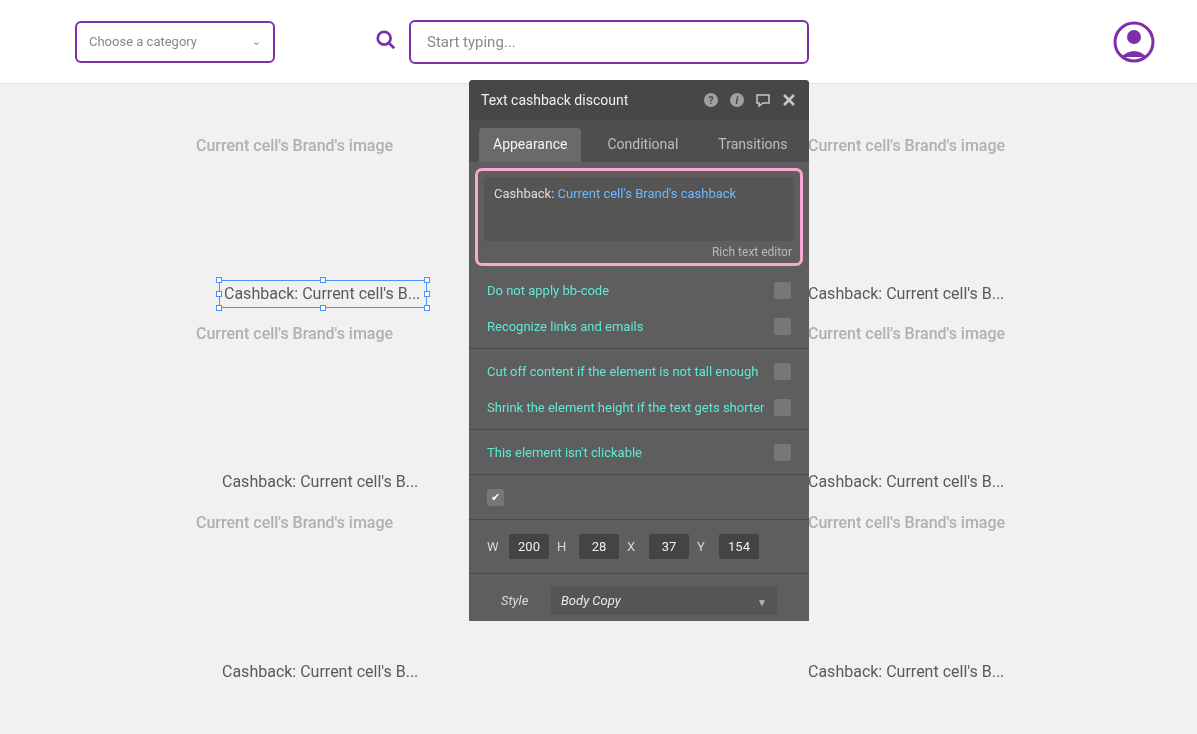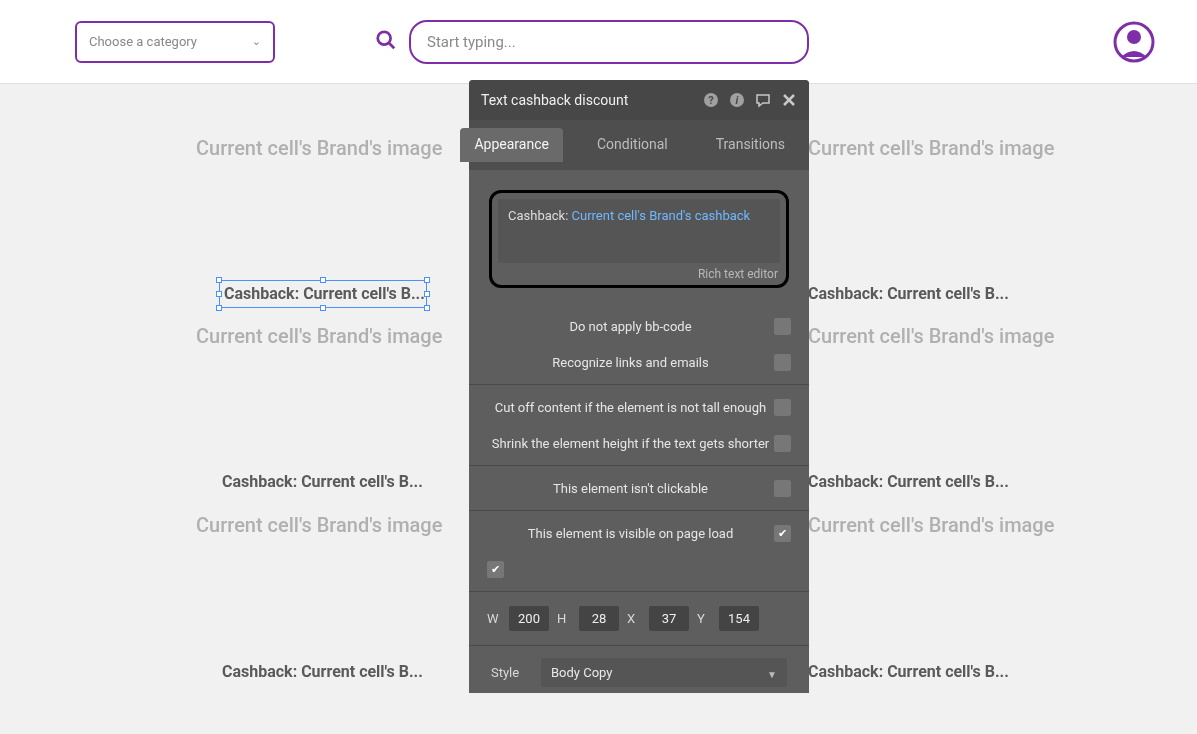--- a/index.html
+++ b/index.html
@@ -31,21 +31,21 @@
     cursor: pointer;
   }
   .category-select .chev { color: #888; font-size: 11px; }
   .search-wrap { display: flex; align-items: center; gap: 12px; }
   .search-icon { color: #7e2fa8; }
   .search-icon svg { width: 22px; height: 22px; }
   .search-input {
     width: 400px;
     height: 44px;
     border: 2px solid #7e2fa8;
-    border-radius: 18px;
+    border-radius: 6px;
     font-size: 15px;
     color: #8b5cf6;
     padding: 0 16px;
     outline: none;
   }
   .search-input::placeholder { color: #8a8a8a; }
   .avatar {
     margin-left: auto;
     width: 42px;
     height: 42px;
@@ -57,29 +57,29 @@
 
   
   .canvas {
     position: absolute;
     top: 84px; left: 0; right: 0; bottom: 0;
     background: #f1f1f1;
   }
   .cell-img {
     position: absolute;
     color: #b0b0b0;
-    font-size: 20px;
+    font-size: 16px;
     font-weight: 500;
     white-space: nowrap;
   }
   .cell-cashback {
     position: absolute;
     color: #5a5a5a;
     font-size: 16px;
-    font-weight: 700;
+    font-weight: 400;
     white-space: nowrap;
   }
   .sel-box {
     position: absolute;
     border: 1px solid #4a90ff;
   }
   .sel-handle {
     position: absolute;
     width: 6px; height: 6px;
     background: #fff;
@@ -107,37 +107,36 @@
     background: #474747;
     border-radius: 4px 4px 0 0;
   }
   .panel-title { flex: 1; color: #f0f0f0; font-size: 14px; }
   .panel-header .hicon { color: #c8c8c8; margin-left: 10px; font-size: 15px; cursor: pointer; }
   .panel-header .hicon svg { width: 16px; height: 16px; display: block; }
 
   .tabs {
     display: flex;
     background: #4e4e4e;
-    padding: 8px 10px 8px 10px;
-    gap: 20px;
-    justify-content: flex-end;
+    padding: 8px 10px 0 10px;
+    gap: 12px;
   }
   .tab {
     padding: 8px 14px 10px;
     color: #bcbcbc;
     font-size: 14px;
     cursor: pointer;
     border-radius: 4px 4px 0 0;
   }
   .tab.active { background: #6a6a6a; color: #f4f4f4; }
 
   .highlight-group {
-    margin: 20px;
-    border: 3px solid #000000;
-    border-radius: 12px;
+    margin: 6px;
+    border: 3px solid #f9a8d4;
+    border-radius: 7px;
     padding: 6px 6px 4px 6px;
     background: transparent;
   }
   .text-editor {
     background: #555;
     min-height: 64px;
     border-radius: 2px;
     padding: 8px 10px;
     font-size: 13px;
     color: #dedede;
@@ -150,21 +149,21 @@
     font-size: 12px;
     padding: 4px 2px 0 0;
   }
 
   .row {
     display: flex;
     align-items: center;
     padding: 8px 18px;
     min-height: 36px;
   }
-  .row .rlabel { flex: 1; color: #e5e5e5; font-size: 13px; text-align: center; }
+  .row .rlabel { flex: 1; color: #5eead4; font-size: 13px; }
   .chk {
     width: 17px; height: 17px;
     background: #777;
     border-radius: 2px;
     display: flex;
     align-items: center;
     justify-content: center;
     color: #fff;
     font-size: 11px;
     cursor: pointer;
@@ -198,22 +197,23 @@
     font-size: 13px;
     text-align: center;
     border-radius: 2px;
     padding: 5px 0;
     width: 40px;
   }
 
   .style-row {
     display: flex;
     align-items: center;
-    padding: 8px 22px 2px;
+    padding: 8px 32px 2px;
     gap: 14px;
+    font-style: italic;
   }
   .style-row .slabel { color: #d8d8d8; font-size: 13px; width: 36px; }
   .style-select {
     flex: 1;
     background: #555;
     color: #e8e8e8;
     padding: 7px 10px;
     border-radius: 2px;
     display: flex;
     align-items: flex-end;
@@ -349,24 +349,20 @@
   <div class="divider"></div>
 
   <div class="row">
     <span class="rlabel">This element isn't clickable</span>
     <span class="chk"></span>
   </div>
 
   <div class="divider"></div>
 
   <div class="row">
-    <span class="rlabel">This element is visible on page load</span>
-    <span class="chk checked"></span>
-  </div>
-  <div class="row">
     <span class="chk checked"></span>
   </div>
 
   <div class="divider"></div>
 
   <div class="dims">
     <span class="dlabel">W</span>
     <span class="dval">200</span>
     <span class="dlabel">H</span>
     <span class="dval">28</span>

